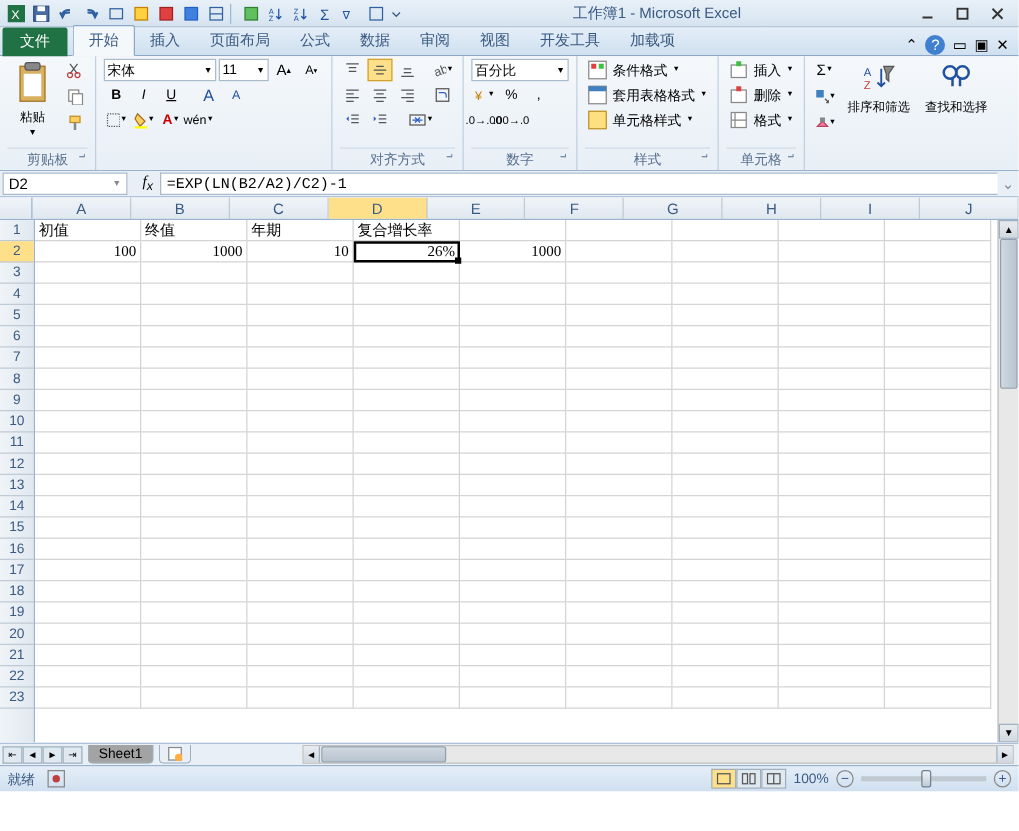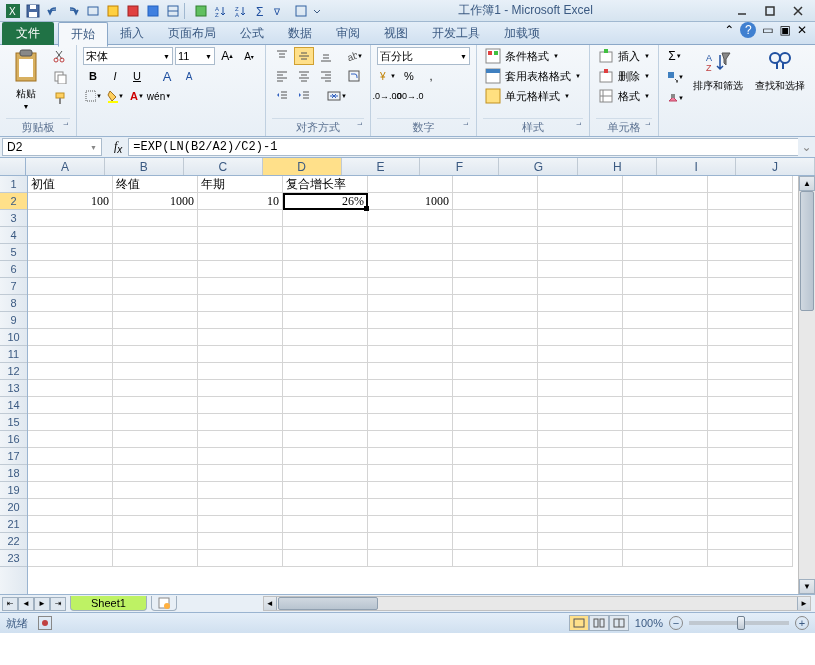--- a/index.html
+++ b/index.html
@@ -7,21 +7,21 @@
 
 
 .titlebar { height: 22px; background: linear-gradient(#e8f0f8,#d6e4f0); display: flex; align-items: center; padding: 0 4px; border-bottom: 1px solid #a0b8d0; }
 .qat { display: flex; gap: 2px; align-items: center; }
 .qat-btn { width: 18px; height: 18px; display: flex; align-items: center; justify-content: center; cursor: pointer; }
 .title-center { flex: 1; text-align: center; font-size: 12px; color: #3b5a82; }
 .win-controls { display: flex; gap: 2px; }
 .win-btn { width: 26px; height: 18px; display: flex; align-items: center; justify-content: center; cursor: pointer; }
 
 
-.ribbon-tabs { height: 23px; background: linear-gradient(#e4eef8,#d0e0f0); display: flex; align-items: flex-start; border-bottom: 1px solid #8ba8c8; padding-left: 2px; }
+.ribbon-tabs { height: 23px; background: linear-gradient(#e4eef8,#d0e0f0); display: flex; align-items: flex-end; border-bottom: 1px solid #8ba8c8; padding-left: 2px; }
 .tab-file { background: #207245; color: #fff; padding: 3px 14px; font-size: 12px; cursor: pointer; border-radius: 2px 2px 0 0; margin-right: 4px; margin-bottom: -1px; }
 .tab { padding: 3px 12px; font-size: 12px; color: #3b5a82; cursor: pointer; }
 .tab.active { background: #f5f8fb; border: 1px solid #8ba8c8; border-bottom: 1px solid #f5f8fb; border-radius: 2px 2px 0 0; margin-bottom: -1px; }
 .ribbon-right { margin-left: auto; display: flex; gap: 6px; padding-right: 8px; align-items: center; }
 
 
 .ribbon { height: 92px; background: linear-gradient(#f5f8fb,#e8eff6); border-bottom: 1px solid #9ab4d0; display: flex; }
 .group { border-right: 1px solid #c0d0e0; padding: 2px 6px 0 6px; display: flex; flex-direction: column; }
 .group-body { flex: 1; display: flex; gap: 4px; align-items: flex-start; }
 .group-label { text-align: center; font-size: 11px; color: #5a7090; padding: 1px 0; border-top: 1px solid #d0dce8; position: relative; }
@@ -58,21 +58,21 @@
 .active-cell { position: absolute; border: 2px solid #000; pointer-events: none; }
 .active-cell::after { content: ""; position: absolute; right: -3px; bottom: -3px; width: 5px; height: 5px; background: #000; }
 .vscroll { position: absolute; right: 0; top: 18px; bottom: 0; width: 17px; background: #e8e8e8; border-left: 1px solid #c0c0c0; }
 .vscroll-thumb { position: absolute; left: 1px; right: 1px; top: 15px; height: 120px; background: linear-gradient(90deg,#d0d8e0,#b8c4d0); border: 1px solid #90a0b0; border-radius: 2px; }
 .vscroll-btn { position: absolute; left: 0; right: 0; height: 15px; background: linear-gradient(#e8ecf0,#d0d8e0); border: 1px solid #a0b0c0; text-align: center; font-size: 8px; line-height: 13px; }
 
 
 .sheet-bar { height: 18px; background: #e8eff6; display: flex; align-items: center; border-top: 1px solid #9ab4d0; }
 .sheet-nav { display: flex; padding: 0 2px; }
 .sheet-nav-btn { width: 16px; height: 14px; border: 1px solid #a0b0c0; background: #e0e8f0; font-size: 8px; text-align: center; line-height: 12px; cursor: pointer; }
-.sheet-tab { padding: 1px 20px; background: #bef264; border: 1px solid #a0b0c0; border-top: none; border-radius: 0 0 4px 4px; font-size: 11px; margin-left: 2px; cursor: pointer; }
+.sheet-tab { padding: 1px 8px; background: #a3a3a3; border: 1px solid #a0b0c0; border-top: none; border-radius: 0 0 4px 4px; font-size: 11px; margin-left: 2px; cursor: pointer; }
 .hscroll { flex: 1; height: 15px; margin: 0 4px; background: #e8e8e8; border: 1px solid #c0c0c0; position: relative; }
 .hscroll-thumb { position: absolute; top: 0; bottom: 0; left: 14px; width: 100px; background: linear-gradient(#d0d8e0,#b8c4d0); border: 1px solid #90a0b0; border-radius: 2px; }
 
 
 .status-bar { height: 21px; background: linear-gradient(#e4eef8,#d0e0f0); border-top: 1px solid #9ab4d0; display: flex; align-items: center; padding: 0 6px; font-size: 11px; color: #3b5a82; }
 .status-right { margin-left: auto; display: flex; align-items: center; gap: 6px; }
 .view-btns { display: flex; }
 .view-btn { width: 20px; height: 16px; border: 1px solid #a0b0c0; background: #e0e8f0; cursor: pointer; display: flex; align-items: center; justify-content: center; }
 .view-btn.active { background: #ffe08a; }
 .zoom-slider { width: 100px; height: 4px; background: #c0c8d0; position: relative; }
@@ -396,21 +396,21 @@
             </svg>
             <span style="font-size:6px">▼</span>
           </div>
       </div>
     </div>
     <div class="group-label">对齐方式</div>
   </div>
 
   <div class="group">
     <div class="group-body" style="flex-direction:column;gap:2px">
-      <div class="combo" style="width:93px">
+      <div class="combo" style="width:78px">
           <span>百分比</span>
           <span style="font-size:7px">▼</span>
         </div>
       <div class="hrow">
         <div class="sbtn">
             <svg width="14" height="14">
               <text x="2" y="11" font-size="10" fill="#c08000">¥</text>
             </svg>
             <span style="font-size:6px">▼</span>
           </div>

